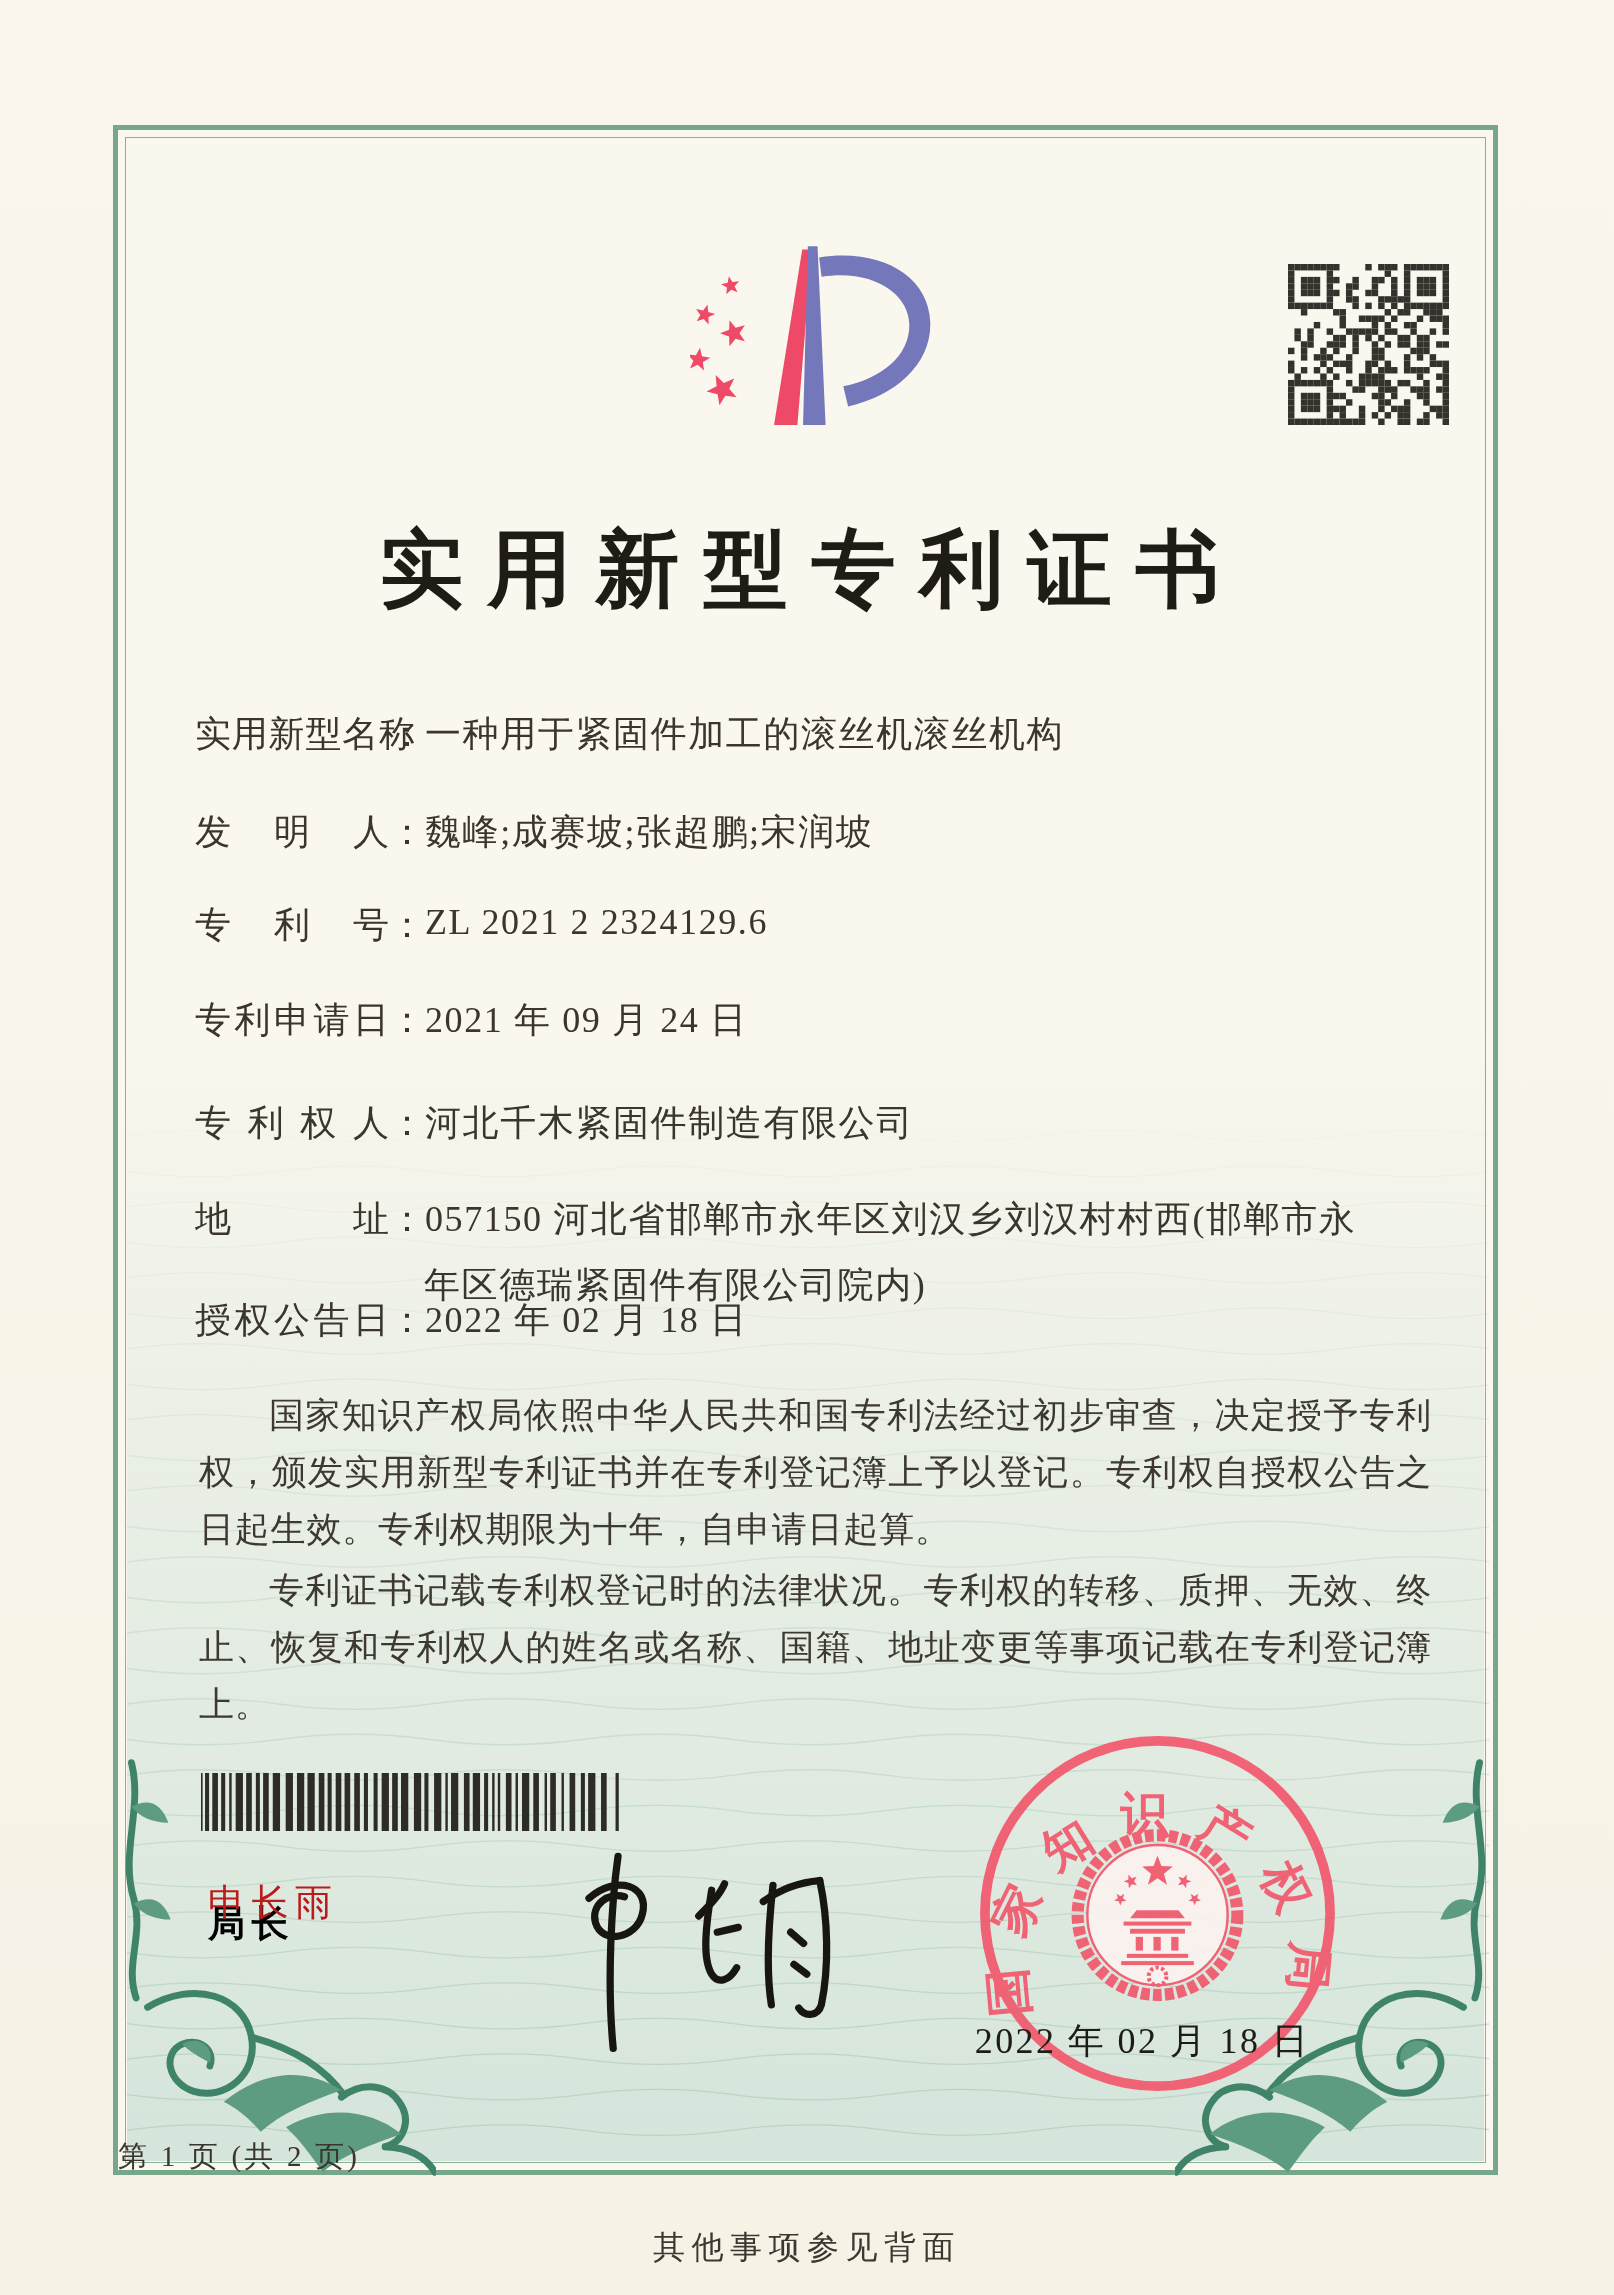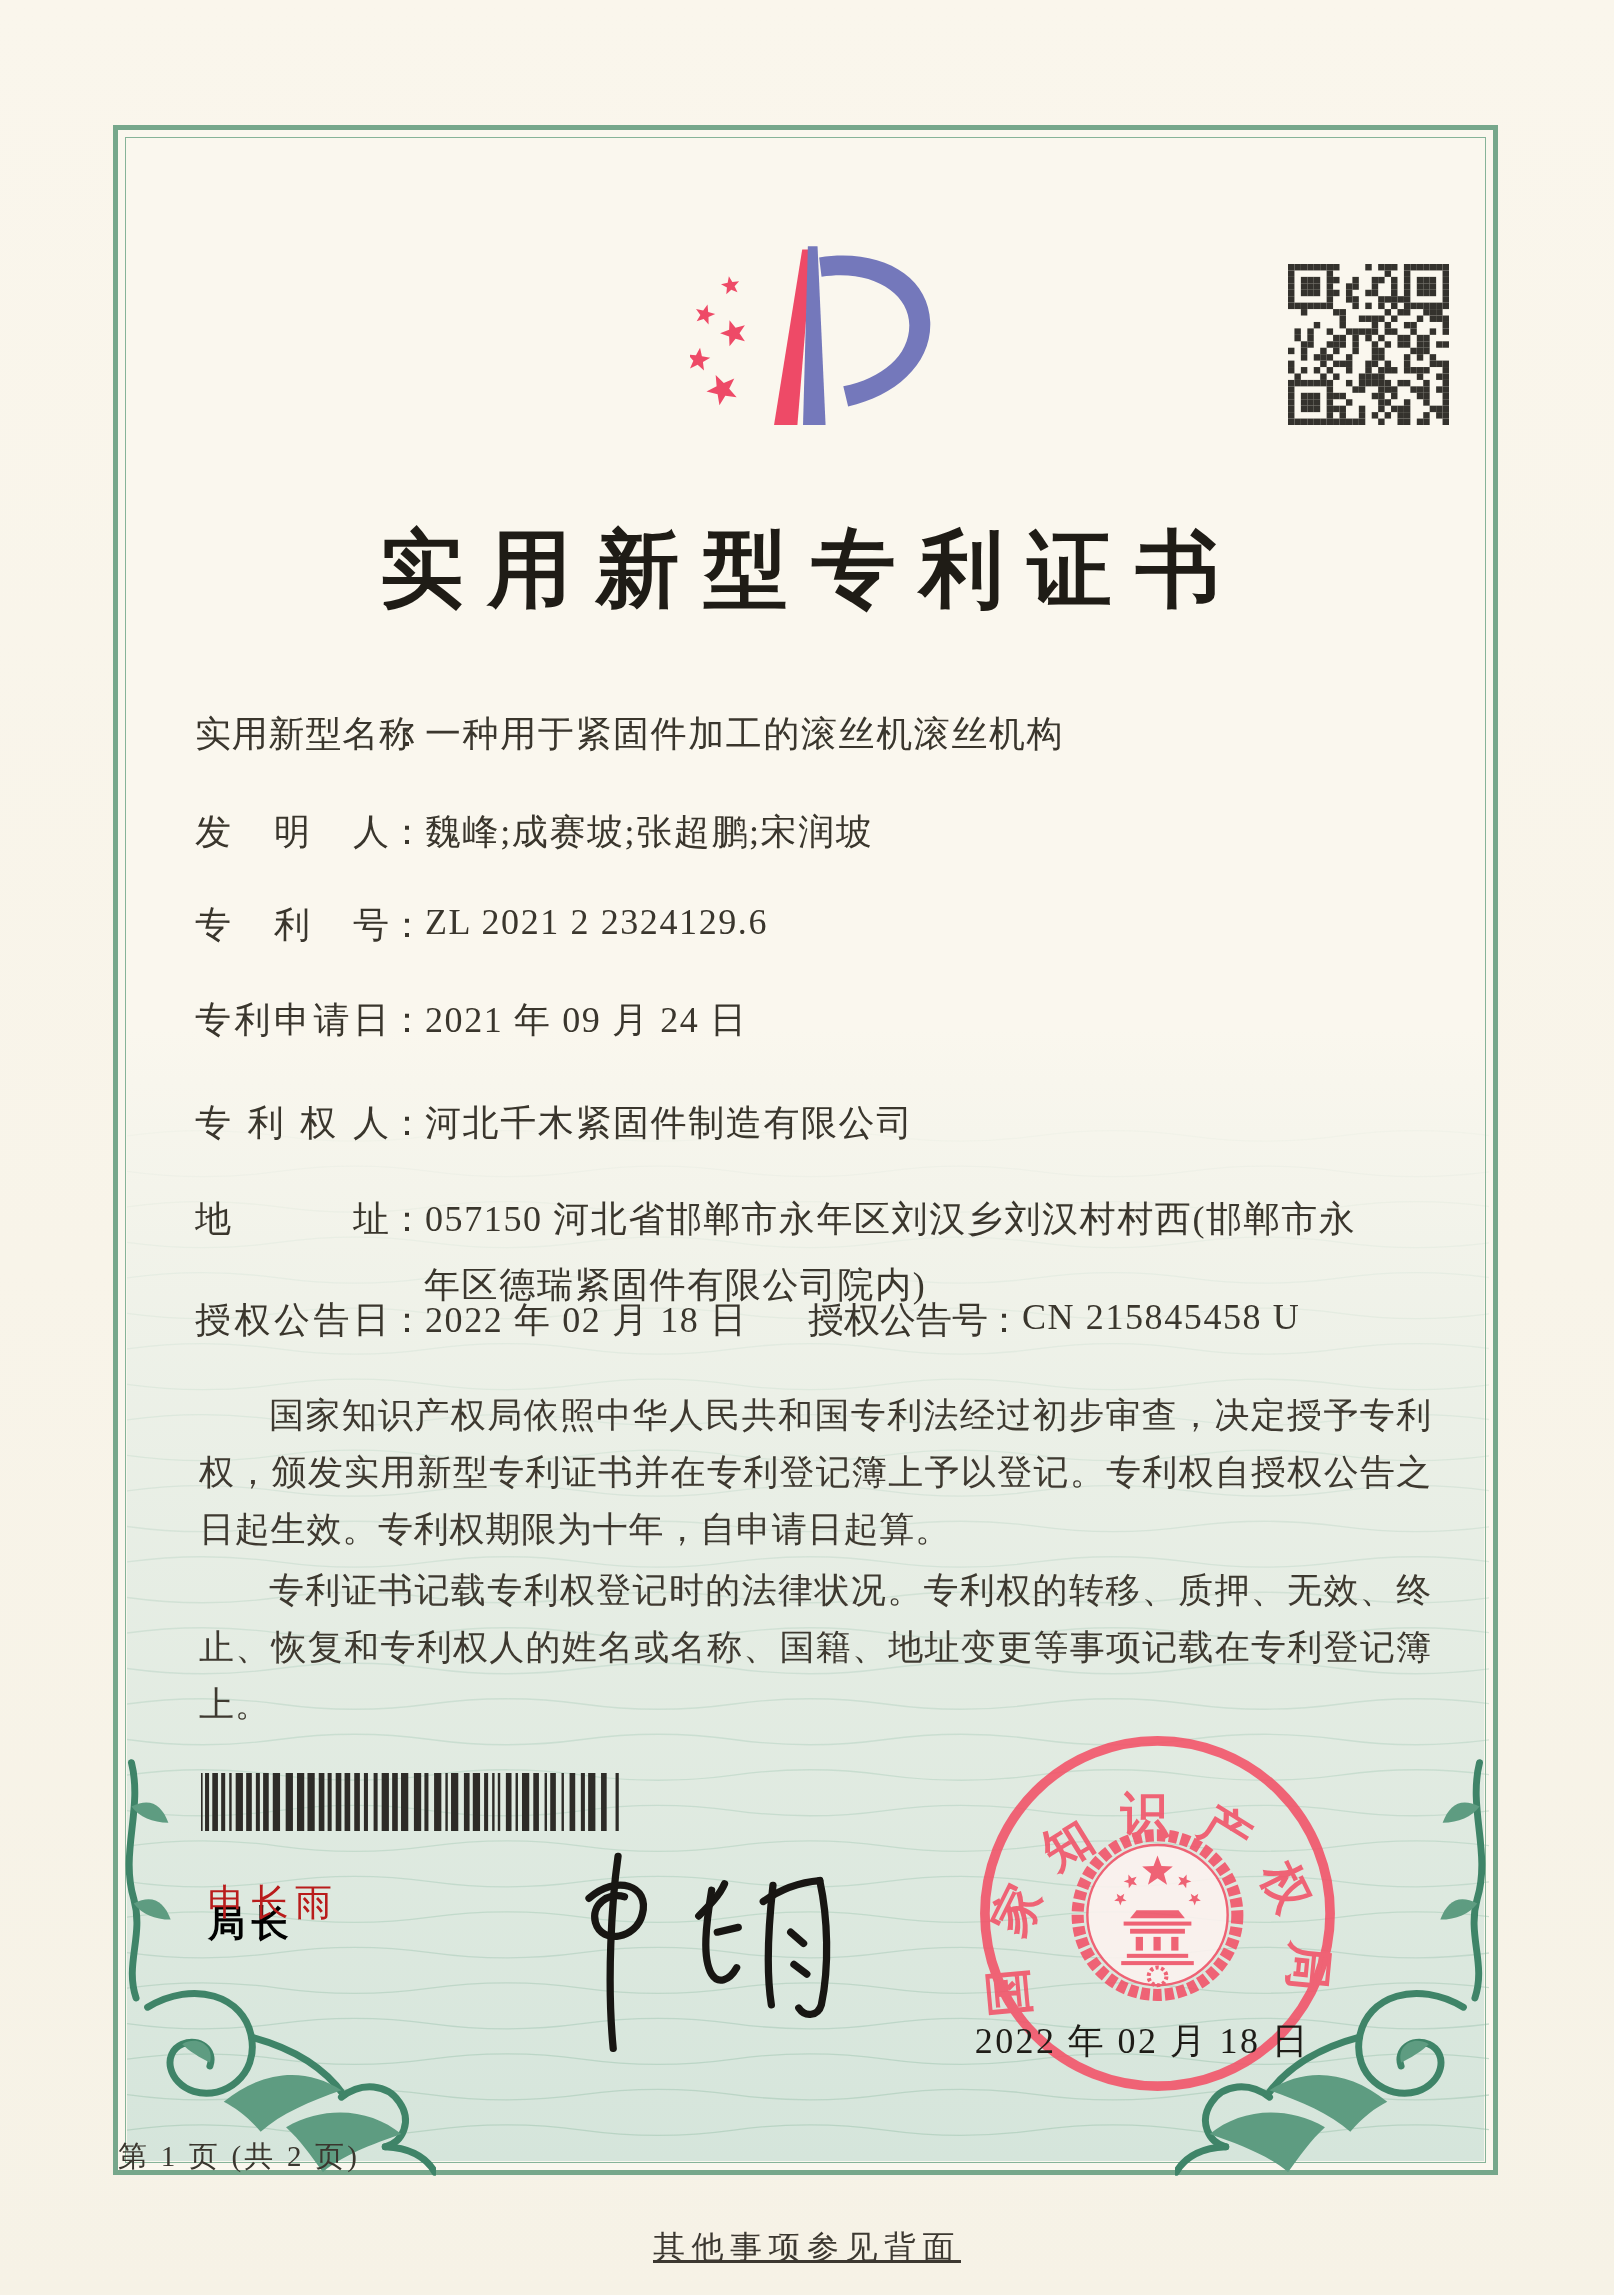--- a/index.html
+++ b/index.html
@@ -39,21 +39,21 @@
 
   
   .barcode{position:absolute;left:83px;top:1643px;width:421px;height:58px;}
   .officer-role{position:absolute;left:90px;top:1769px;font-family:Liberation Sans, sans-serif;font-weight:600;font-size:37px;letter-spacing:6.5px;color:#000000;}
   .officer-name{position:absolute;left:90px;top:1748px;font-family:"Liberation Sans","DejaVu Sans",sans-serif;font-weight:400;font-size:37px;letter-spacing:6.5px;color:#b91c1c;}
   .signature{position:absolute;left:400px;top:1715px;width:355px;height:226px;}
   .seal{position:absolute;left:854px;top:1598px;width:371px;height:371px;}
   .seal-date{position:absolute;left:839px;top:1887px;width:371px;text-align:center;font-size:36px;letter-spacing:2.4px;color:#1e1c17;}
   .page-no{position:absolute;left:0;right:0;top:2007px;font-size:29px;letter-spacing:3.2px;color:#3a362e;}
 
-  .back-note{position:absolute;left:0;right:0;top:2226px;text-align:center;font-size:32px;letter-spacing:6.5px;color:#3c3831;text-decoration:underline;}
+  .back-note{position:absolute;left:0;right:0;top:2226px;text-align:center;font-size:32px;letter-spacing:6.5px;color:#3c3831;}
 </style>
 </head>
 <body>
 
 <div class="page">
 
   <div class="frame">
     <div class="tint"></div>
     <svg class="waves" id="waves" viewBox="0 0 1688 1295" preserveAspectRatio="none">
         <path d="M0 16 q94 -13 188 0 q94 13 188 0 q94 -13 188 0 q94 13 188 0 q94 -13 188 0 q94 13 188 0 q94 -13 188 0 q94 13 188 0 q94 -13 188 0" fill="none" stroke="#a6c9b6" stroke-width="1.6" opacity="0.05"></path>
@@ -459,23 +459,20 @@
     </div>
     <div class="row" style="top:969px">
       <span class="lbl">专利权人</span><span class="colon">：</span><span class="val">河北千木紧固件制造有限公司</span>
     </div>
     <div class="row" style="top:1065px">
       <span class="lbl">地址</span><span class="colon">：</span><span class="val">057150 河北省邯郸市永年区刘汉乡刘汉村村西(邯郸市永</span>
       <span class="val2">年区德瑞紧固件有限公司院内)</span>
     </div>
     <div class="row" style="top:1166px">
       <span class="lbl">授权公告日</span><span class="colon">：</span><span class="val">2022 年 02 月 18 日</span>
-      <span class="grant-pair2">
-        <span class="lbl">授权公告号</span><span class="colon">：</span><span class="val">CN 215845458 U</span>
-      </span>
     </div>
 
     <div class="paras">
       <p>国家知识产权局依照中华人民共和国专利法经过初步审查，决定授予专利权，颁发实用新型专利证书并在专利登记簿上予以登记。专利权自授权公告之日起生效。专利权期限为十年，自申请日起算。</p>
       <p>专利证书记载专利权登记时的法律状况。专利权的转移、质押、无效、终止、恢复和专利权人的姓名或名称、国籍、地址变更等事项记载在专利登记簿上。</p>
     </div>
 
     <svg class="barcode" id="barcode" viewBox="0 0 522 72" preserveAspectRatio="none">
         <rect x="0" y="0" width="2" height="72" fill="#2e2c28"></rect>
         <rect x="5" y="0" width="5" height="72" fill="#2e2c28"></rect>

